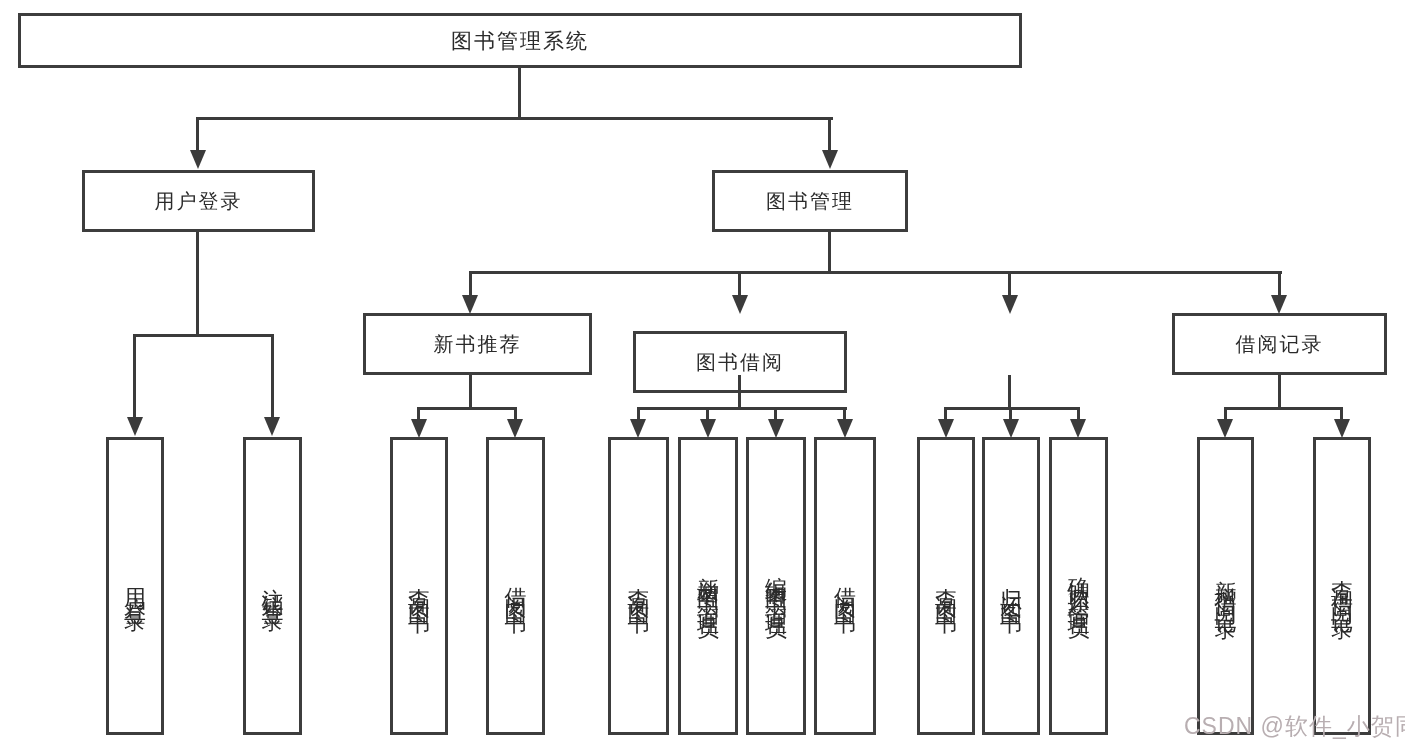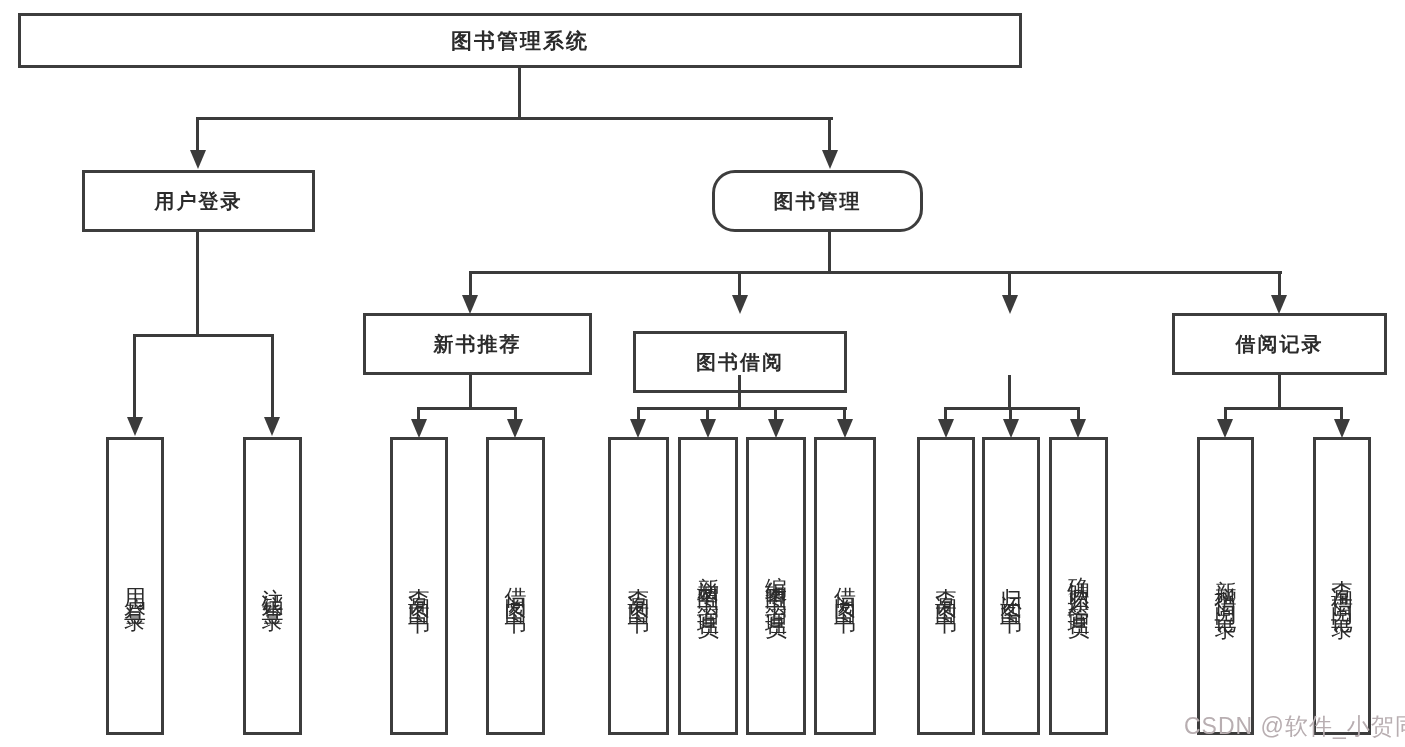--- a/index.html
+++ b/index.html
@@ -25,21 +25,20 @@
     position: absolute;
     border: 3px solid var(--color-box_border);
     background: var(--color-background);
     display: flex;
     align-items: center;
     justify-content: center;
     color: var(--color-text);
     font-size: 20px;
     letter-spacing: 2px;
     white-space: nowrap;
-    font-weight: bold;
   }
   .box.root { font-size: 21px; }
   .vbox {
     position: absolute;
     border: 3px solid var(--color-box_border);
     background: var(--color-background);
     display: flex;
     align-items: center;
     justify-content: center;
     color: var(--color-text);
@@ -86,21 +85,21 @@
   <div class="box root" style="left:18px; top:13px; width:1004px; height:55px;">图书管理系统</div>
 
   <div class="vline" style="left:518px; top:68px; height:50px;"></div>
   <div class="hline" style="left:196px; top:117px; width:637px;"></div>
   <div class="vline" style="left:196px; top:117px; height:34px;"></div>
   <div class="arrow" style="left:190px; top:150px;"></div>
   <div class="vline" style="left:828px; top:117px; height:34px;"></div>
   <div class="arrow" style="left:822px; top:150px;"></div>
 
   <div class="box" style="left:82px; top:170px; width:233px; height:62px;">用户登录</div>
-  <div class="box" style="left:712px; top:170px; width:211px; height:62px;border-radius:23px;">图书管理</div>
+  <div class="box" style="left:712px; top:170px; width:196px; height:62px;">图书管理</div>
 
   <div class="vline" style="left:196px; top:232px; height:105px;"></div>
   <div class="hline" style="left:133px; top:334px; width:141px;"></div>
   <div class="vline" style="left:133px; top:334px; height:84px;"></div>
   <div class="arrow" style="left:127px; top:417px;"></div>
   <div class="vline" style="left:271px; top:334px; height:84px;"></div>
   <div class="arrow" style="left:264px; top:417px;"></div>
 
   <div class="vline" style="left:828px; top:232px; height:42px;"></div>
   <div class="hline" style="left:469px; top:271px; width:813px;"></div>

